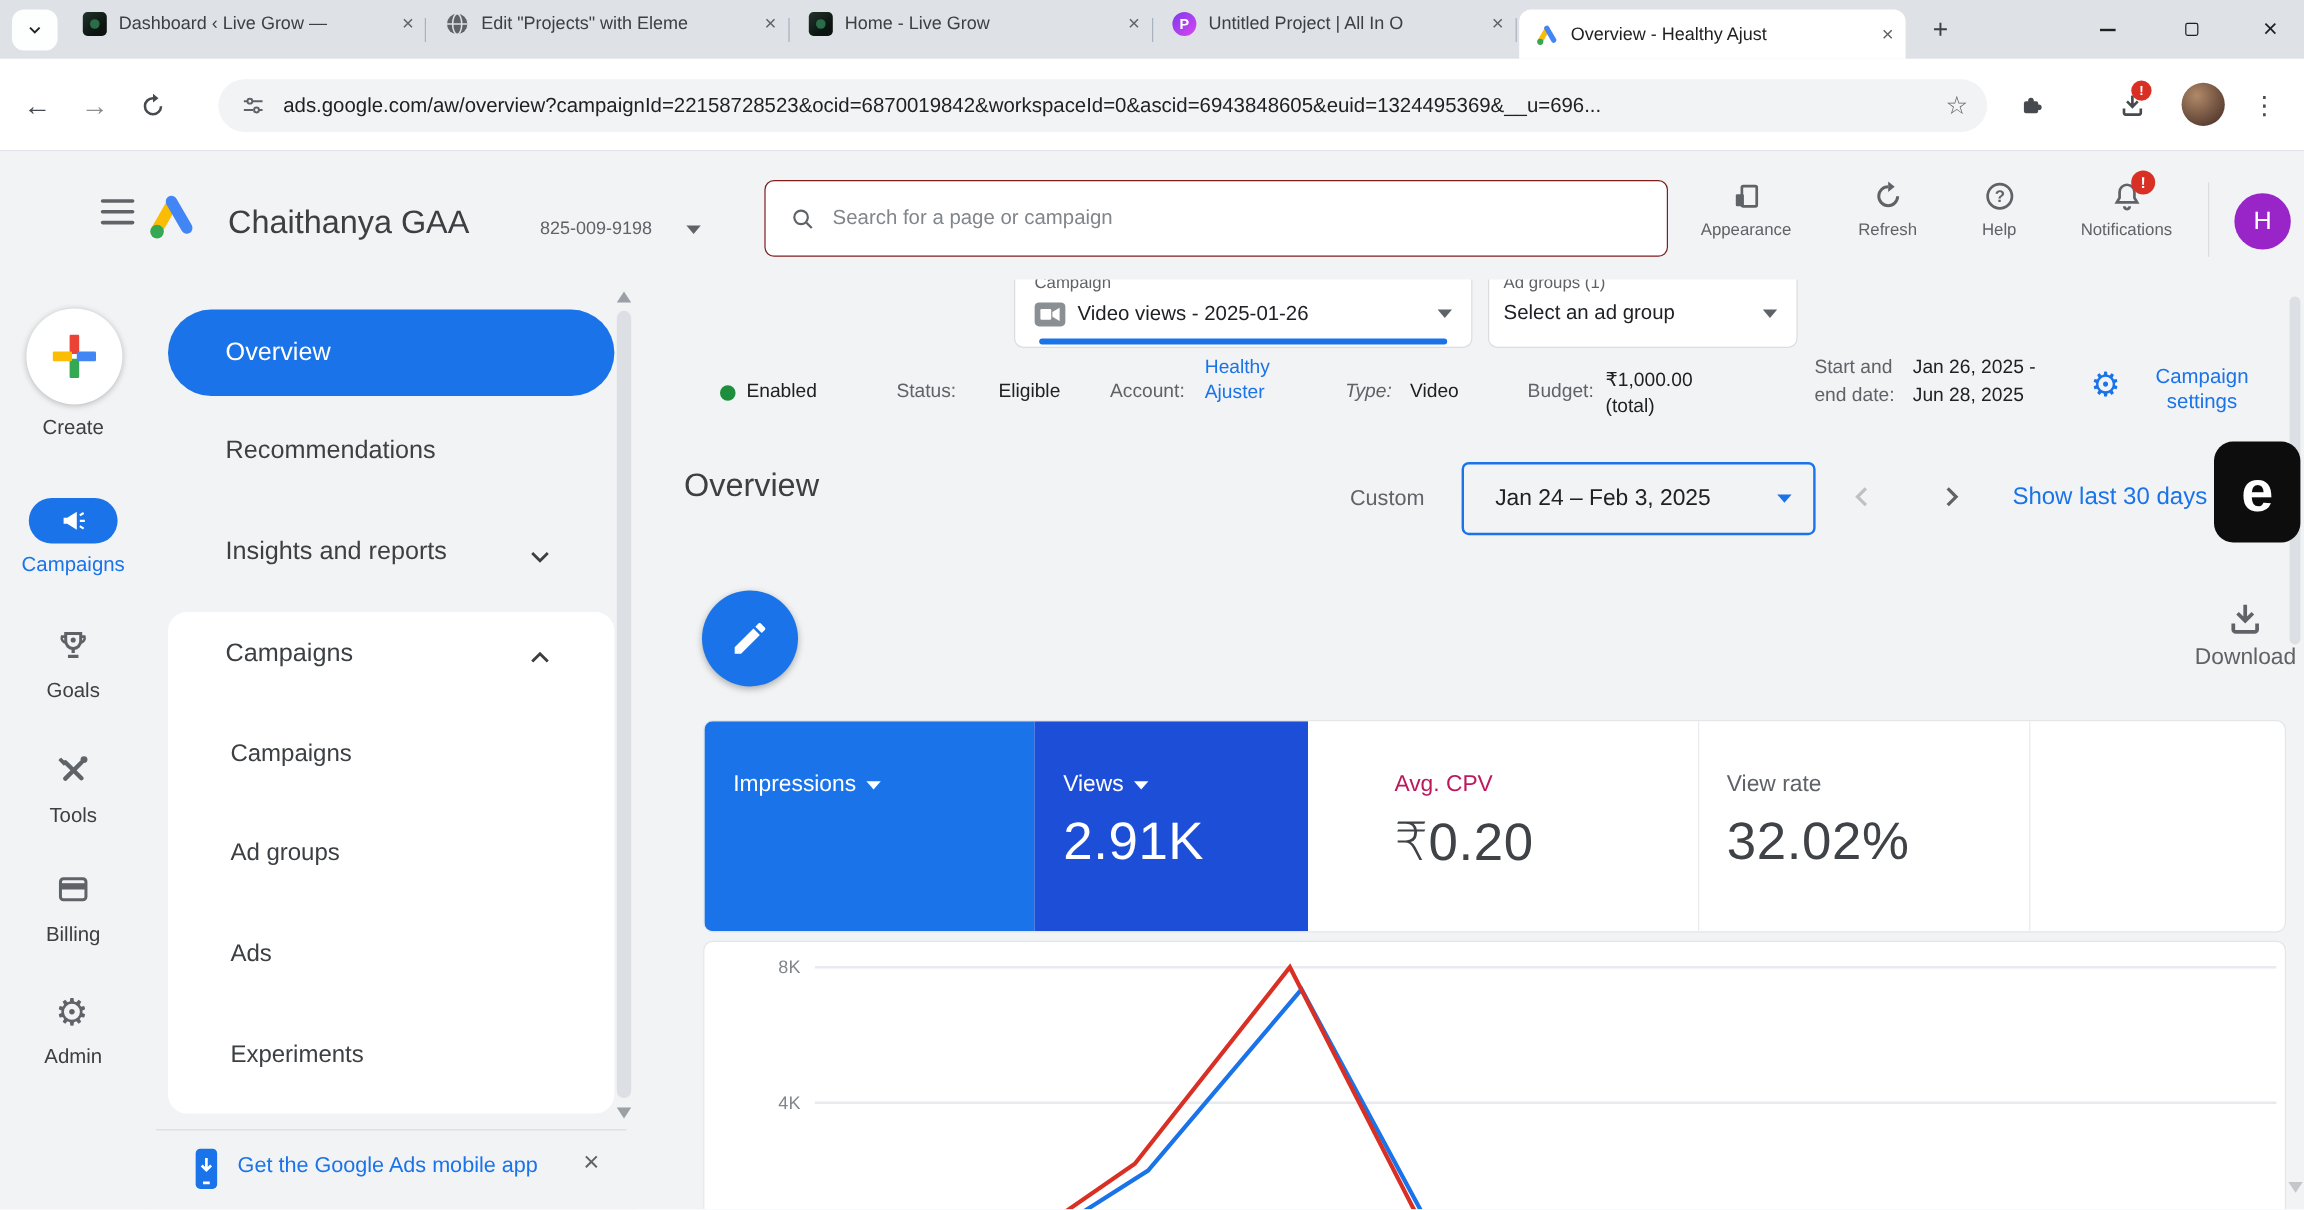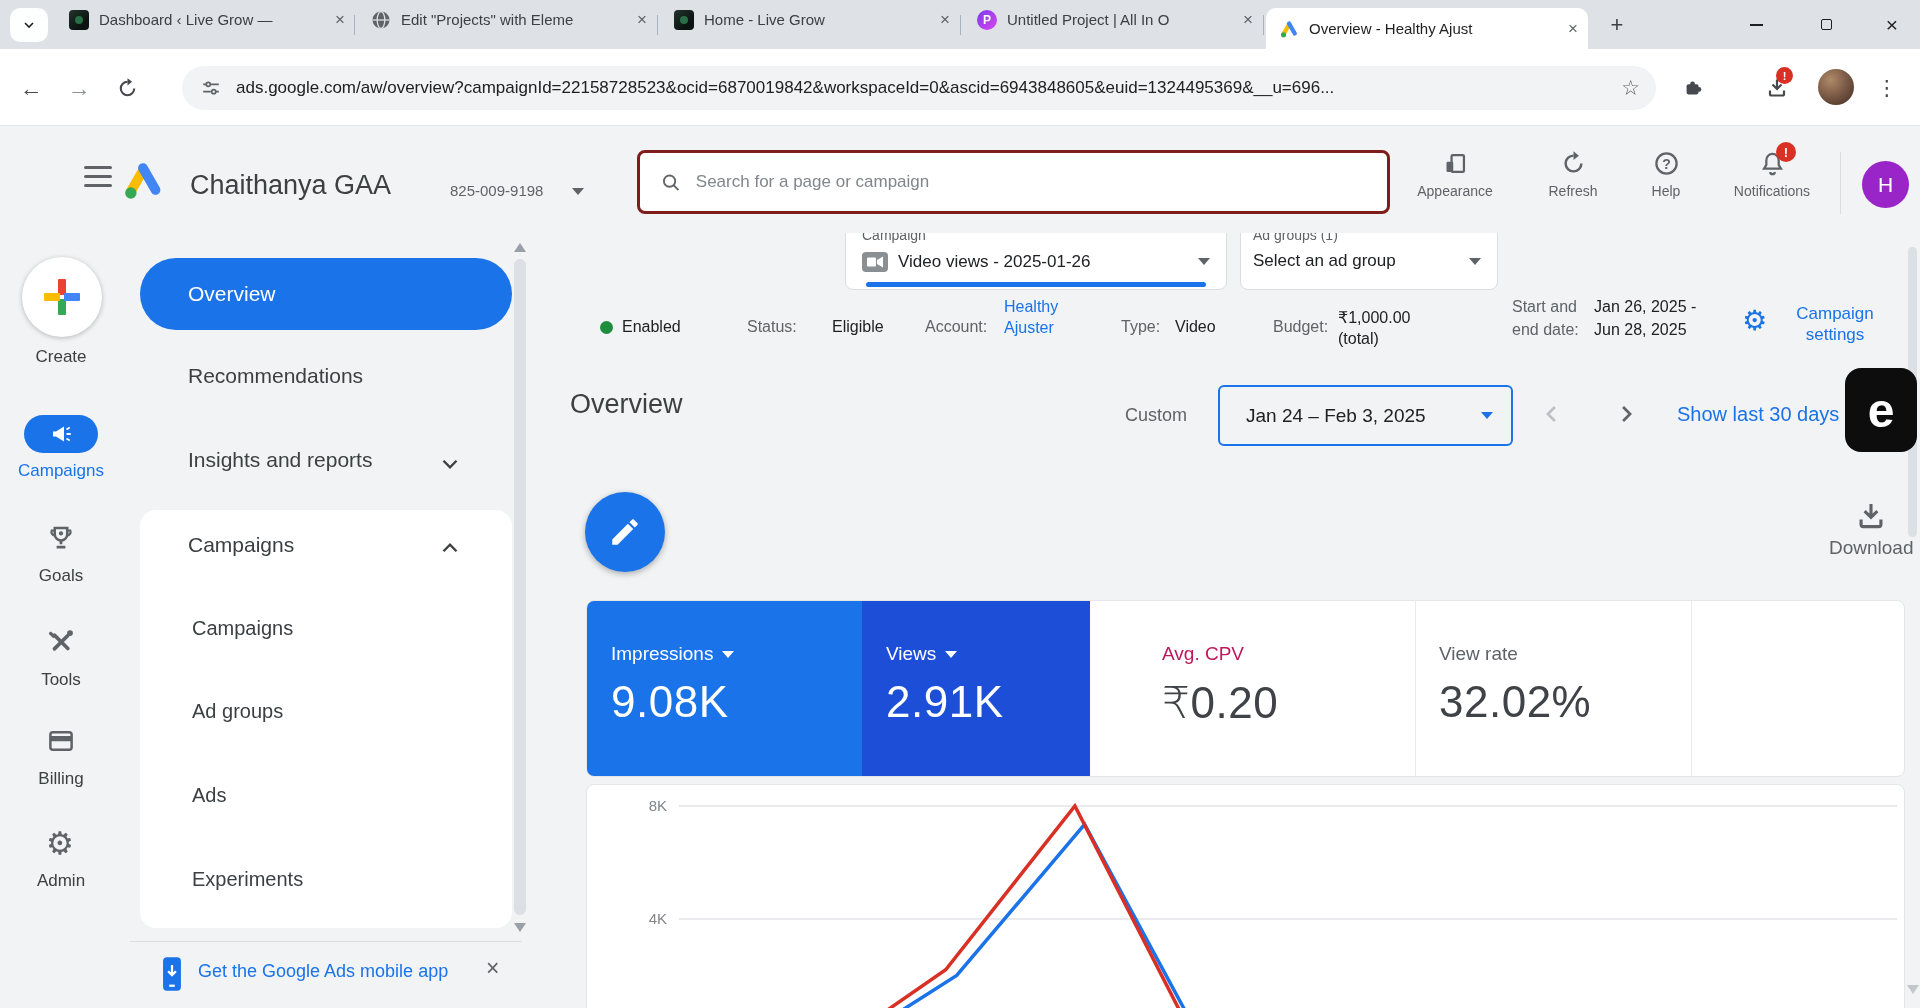--- a/index.html
+++ b/index.html
@@ -29,21 +29,21 @@
   .urlpill { position:absolute; left:182px; top:17px; width:1474px; height:44px; border-radius:22px; background:#f1f3f4; display:flex; align-items:center; padding:0 16px 0 18px; }
   .urltext { flex:1; margin-left:14px; font-size:17px; color:#202124; white-space:nowrap; overflow:hidden; }
   .tb-avatar { position:absolute; left:1818px; top:20px; width:36px; height:36px; border-radius:50%; background:radial-gradient(circle at 35% 30%, #b08968, #5c4033 75%); }
   .dlbadge { position:absolute; left:14px; top:-6px; width:17px; height:17px; border-radius:50%; background:#d93025; color:#fff; font-size:11px; font-weight:bold; display:flex; align-items:center; justify-content:center; }
 
   
   .adshead { position:absolute; left:0; top:126px; width:1920px; height:107px; background:#f1f3f4; }
   .hambar { position:absolute; left:42px; width:28px; height:3px; background:#5f6368; border-radius:2px; }
   .acctname { position:absolute; left:190px; top:44px; font-size:27px; color:#3c4043; }
   .acctid { position:absolute; left:450px; top:56px; font-size:15px; color:#5f6368; }
-  .searchbox { position:absolute; left:637px; top:24px; width:753px; height:64px; background:#fff; border:3px solid #7f1d1d; border-radius:8px; display:flex; align-items:center; padding:0 20px; }
+  .searchbox { position:absolute; left:637px; top:24px; width:753px; height:64px; background:#fff; border:1px solid #7f1d1d; border-radius:8px; display:flex; align-items:center; padding:0 20px; }
   .searchbox input { border:none; outline:none; background:transparent; font-size:17px; color:#202124; margin-left:14px; width:100%; font-family:inherit; }
   .searchbox input::placeholder { color:#80868b; }
   .headact { position:absolute; top:24px; width:96px; display:flex; flex-direction:column; align-items:center; color:#5f6368; }
   .headact .lbl { margin-top:6px; font-size:14px; }
   .notifbadge { position:absolute; left:52px; top:-8px; width:20px; height:20px; border-radius:50%; background:#d93025; color:#fff; font-size:13px; font-weight:bold; display:flex; align-items:center; justify-content:center; }
   .h-avatar { position:absolute; left:1862px; top:35px; width:47px; height:47px; border-radius:50%; background:#9925c9; color:#fff; font-size:21px; display:flex; align-items:center; justify-content:center; }
 
   
   .rail { position:absolute; left:0; top:233px; width:122px; height:775px; background:#f1f3f4; }
   .rail .lbl { position:absolute; left:0; width:122px; text-align:center; font-size:17px; color:#3c4043; }
@@ -359,21 +359,21 @@
         </div>
       <span class="caret fcaret"></span>
     </div>
 
     <span class="abs" style="left:70px;top:88px;width:13px;height:13px;border-radius:50%;background:#1e8e3e;"></span>
     <span class="st-val" style="left:92px;top:85px;">Enabled</span>
     <span class="st-lbl" style="left:217px;top:85px;">Status:</span>
     <span class="st-val" style="left:302px;top:85px;">Eligible</span>
     <span class="st-lbl" style="left:395px;top:85px;">Account:</span>
     <span class="st-link" style="left:474px;top:63px;width:84px;line-height:21px;">Healthy Ajuster</span>
-    <span class="st-lbl" style="left:591px;top:85px;">Type:</span>
+    <span class="st-lbl" style="left:591px;top:85px;font-style:italic;">Type:</span>
     <span class="st-val" style="left:645px;top:85px;">Video</span>
     <span class="st-lbl" style="left:743px;top:85px;">Budget:</span>
     <span class="st-val" style="left:808px;top:74px;width:100px;line-height:21px;">₹1,000.00 (total)</span>
     <span class="st-lbl" style="left:982px;top:62px;width:88px;line-height:23px;">Start and end date:</span>
     <span class="st-val" style="left:1064px;top:62px;width:112px;line-height:23px;">Jan 26, 2025 - Jun 28, 2025</span>
     <span class="abs" style="left:1212px;top:74px;font-size:28px;color:#1a73e8;line-height:1;">⚙</span>
     <span class="st-link" style="left:1246px;top:70px;width:118px;line-height:21px;text-align:center;font-size:17px;">Campaign settings</span>
 
     <span class="ovtitle">Overview</span>
     <span class="abs" style="left:595px;top:172px;font-size:18px;color:#5f6368;">Custom</span>
@@ -401,21 +401,20 @@
         </svg>
     </div>
     <span class="dllabel">Download</span>
 
     <div class="scwrap">
       <div class="sc" style="left:0;width:275px;background:#1a73e8;color:#fff;">
         <div class="sclabel">
             <span>Impressions</span>
             <span class="caret" style="border-top-color:#fff;"></span>
           </div>
-        <div class="scvalue">9.08K</div>
       </div>
       <div class="sc" style="left:275px;width:228px;background:#1d4ed8;color:#fff;">
         <div class="sclabel">
             <span>Views</span>
             <span class="caret" style="border-top-color:#fff;"></span>
           </div>
         <div class="scvalue">2.91K</div>
       </div>
       <div class="sc" style="left:551px;width:277px;color:#3f4246;">
         <div class="sclabel" style="color:#be185d;">

